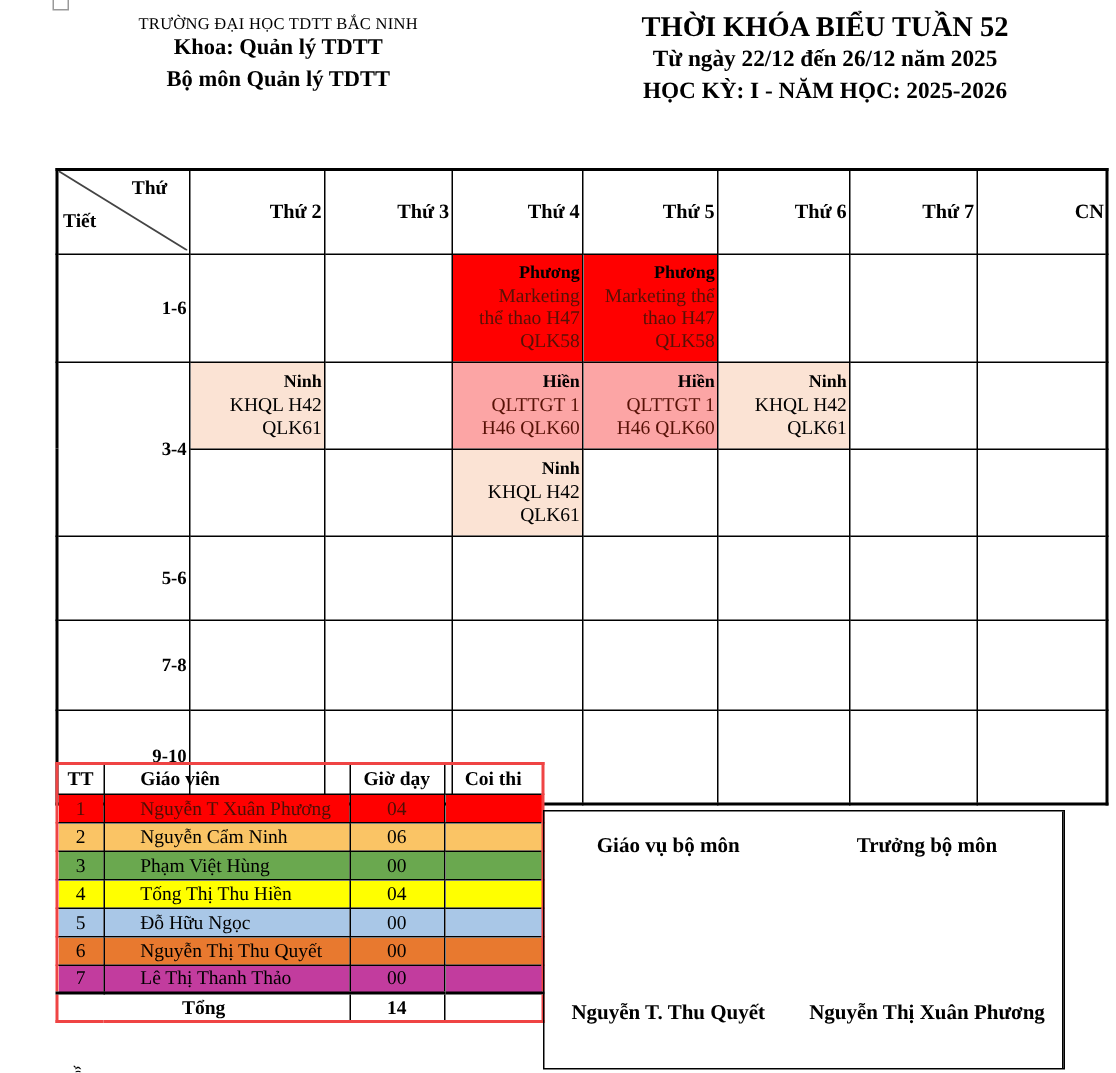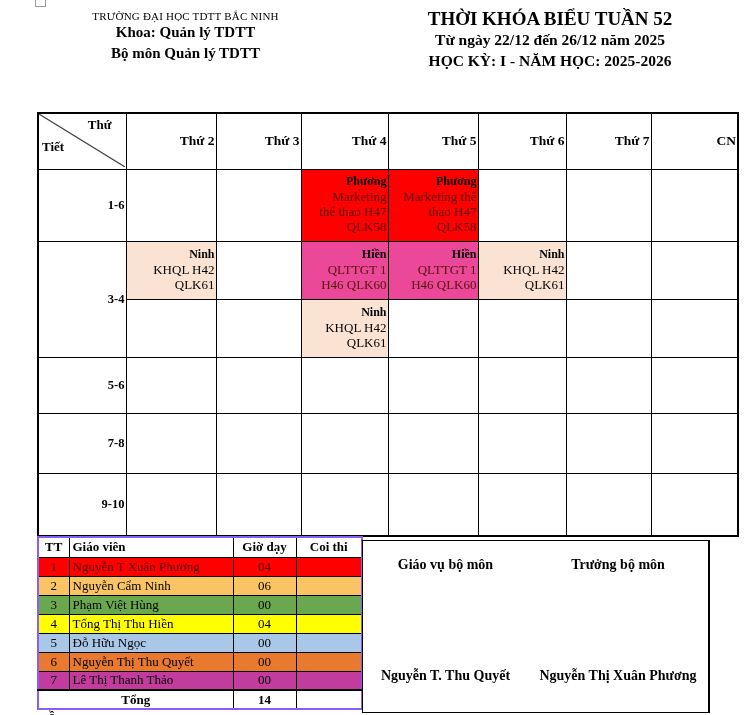--- a/index.html
+++ b/index.html
@@ -27,31 +27,31 @@
   table.sched td.dayhdr { font-weight:bold; font-size:13.5px; }
   table.sched td.plabel { font-weight:bold; font-size:12.5px; }
   td.corner { position:relative; padding:0; }
   .corner svg { position:absolute; left:0; top:0; }
   .corner .cthu { position:absolute; top:3px; right:14px; font-weight:bold; font-size:13px; }
   .corner .ctiet { position:absolute; top:25px; left:3px; font-weight:bold; font-size:13px; }
   td.cell { vertical-align:top; padding-top:3px; line-height:1.16; }
   .nm { font-weight:bold; font-size:12px;margin-left:32px; }
   .ln { font-size:13px; }
   .red    { background:#FF0000; }
-  .yellow { background:#ec4899; }
+  .yellow { background:#fca5a5; }
   .peach  { background:#FBE3D4; }
   .maroon { color:#571106; }
 
   
-  table.tch { position:absolute; left:37px; top:536px; width:324px;
-    border-collapse:collapse; table-layout:fixed; border:2px solid #8b5cf6; }
+  table.tch { position:absolute; left:37px; top:508px; width:324px;
+    border-collapse:collapse; table-layout:fixed; border:2px solid #ef4444; }
   table.tch td { border:1px solid #000; font-size:13px; height:19px; padding:0 2px; overflow:hidden; }
   table.tch tr.hd td { font-weight:bold; height:20px; }
   table.tch td.c { text-align:center; }
-  table.tch td.nmcell { padding-left:3px; }
+  table.tch td.nmcell { padding-left:24px; }
   table.tch tr.total td { border-top:2px solid #000; font-weight:bold; height:19px; }
   .r-red     { background:#FF0000; }
   .r-tan     { background:#FAC465; }
   .r-green   { background:#6AA84F; }
   .r-yellow  { background:#FFFF00; }
   .r-blue    { background:#A9C7E7; }
   .r-orange  { background:#E8792F; }
   .r-magenta { background:#C23C9E; }
   .r-red td  { color:#4d0f05; }
 

